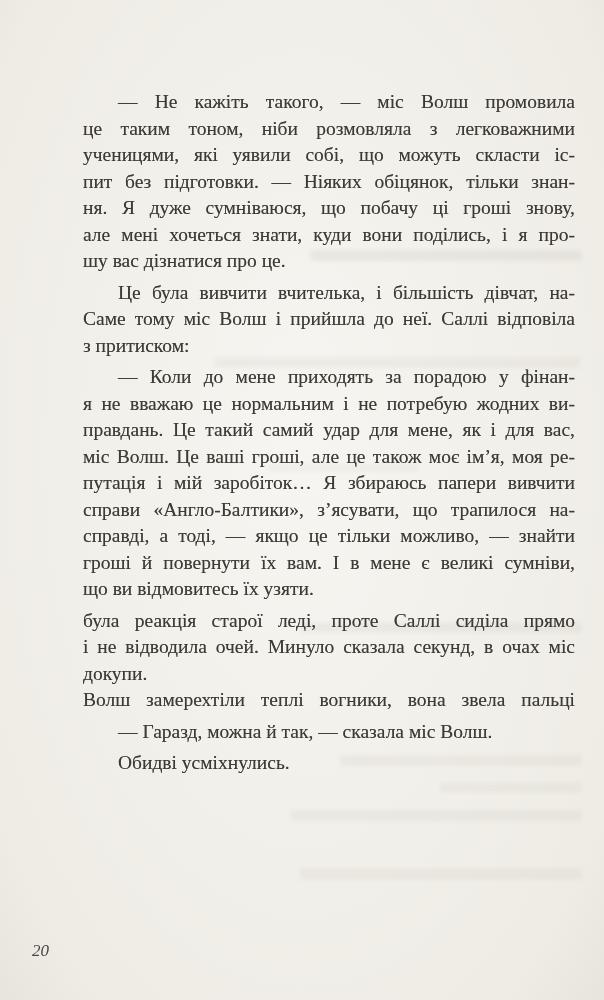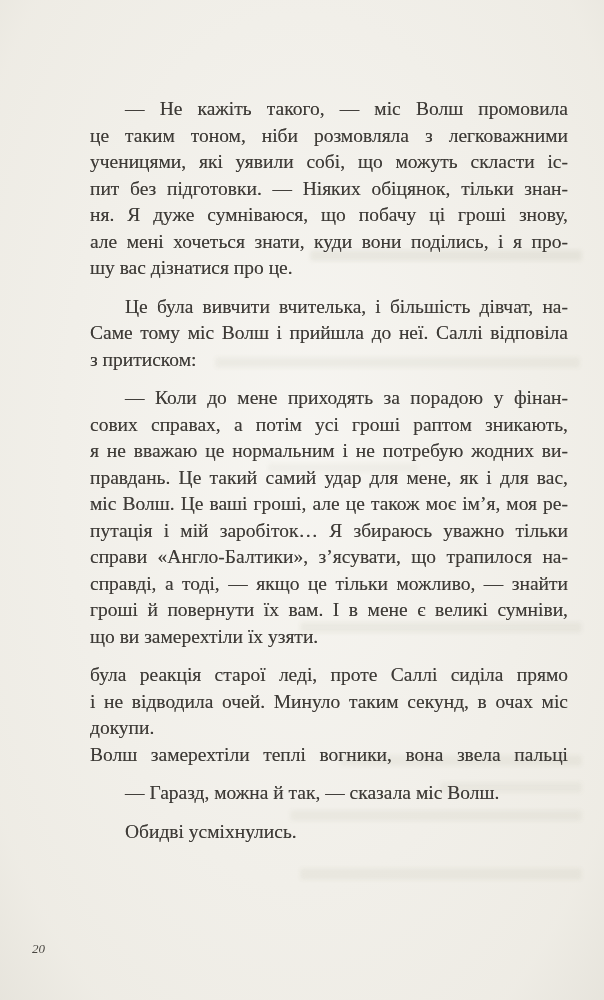--- a/index.html
+++ b/index.html
@@ -21,35 +21,35 @@
   .text-block {
     position: absolute;
     left: 78px;
     top: 84px;
     width: 502px;
     font-size: 19.5px;
     line-height: 26.5px;
     color: #3e3b37;
     text-shadow: 0 0 0.5px rgba(62,59,55,0.55);
   }
-  .paragraph { margin: 12px; }
+  .paragraph { margin: 5px; }
   .line {
     text-align: justify;
     text-align-last: justify;
     white-space: normal;
     overflow: hidden;
     height: 26.5px;
   }
   .line.indent { padding-left: 35px; }
   .line.end { text-align-last: left; }
   .page-number {
     position: absolute;
     left: 32px;
     top: 941px;
-    font-size: 13px;
+    font-size: 17px;
     font-style: italic;
     color: #4a4742;
   }
   
   .bleed {
     position: absolute;
     background: rgba(148,142,120,0.11);
     filter: blur(2px);
     border-radius: 4px;
     pointer-events: none;
@@ -86,33 +86,32 @@
         <div class="line">але мені хочеться знати, куди вони поділись, і я про-</div>
         <div class="line end">шу вас дізнатися про це.</div>
       </div>
       <div class="paragraph">
         <div class="line indent">Це була вивчити вчителька, і більшість дівчат, на-</div>
         <div class="line">Саме тому міс Волш і прийшла до неї. Саллі відповіла</div>
         <div class="line end">з притиском:</div>
       </div>
       <div class="paragraph">
         <div class="line indent">— Коли до мене приходять за порадою у фінан-</div>
-        <div class="line">сових справах, а потім усі гроші раптом зникають,</div>
         <div class="line">я не вважаю це нормальним і не потребую жодних ви-</div>
         <div class="line">правдань. Це такий самий удар для мене, як і для вас,</div>
         <div class="line">міс Волш. Це ваші гроші, але це також моє ім’я, моя ре-</div>
-        <div class="line">путація і мій заробіток… Я збираюсь уважно тільки</div>
+        <div class="line">путація і мій заробіток… Я збираюсь папери вивчити</div>
         <div class="line">справи «Англо-Балтики», з’ясувати, що трапилося на-</div>
         <div class="line">справді, а тоді, — якщо це тільки можливо, — знайти</div>
         <div class="line">гроші й повернути їх вам. І в мене є великі сумніви,</div>
-        <div class="line end">що ви замерехтіли їх узяти.</div>
+        <div class="line end">що ви відмовитесь їх узяти.</div>
       </div>
       <div class="paragraph">
         <div class="line">була реакція старої леді, проте Саллі сиділа прямо</div>
-        <div class="line">і не відводила очей. Минуло таким секунд, в очах міс</div>
+        <div class="line">і не відводила очей. Минуло сказала секунд, в очах міс</div>
         <div class="line end">докупи.</div>
         <div class="line">Волш замерехтіли теплі вогники, вона звела пальці</div>
       </div>
       <div class="paragraph">
         <div class="line indent end">— Гаразд, можна й так, — сказала міс Волш.</div>
       </div>
       <div class="paragraph">
         <div class="line indent end">Обидві усміхнулись.</div>
       </div>
     </div>

